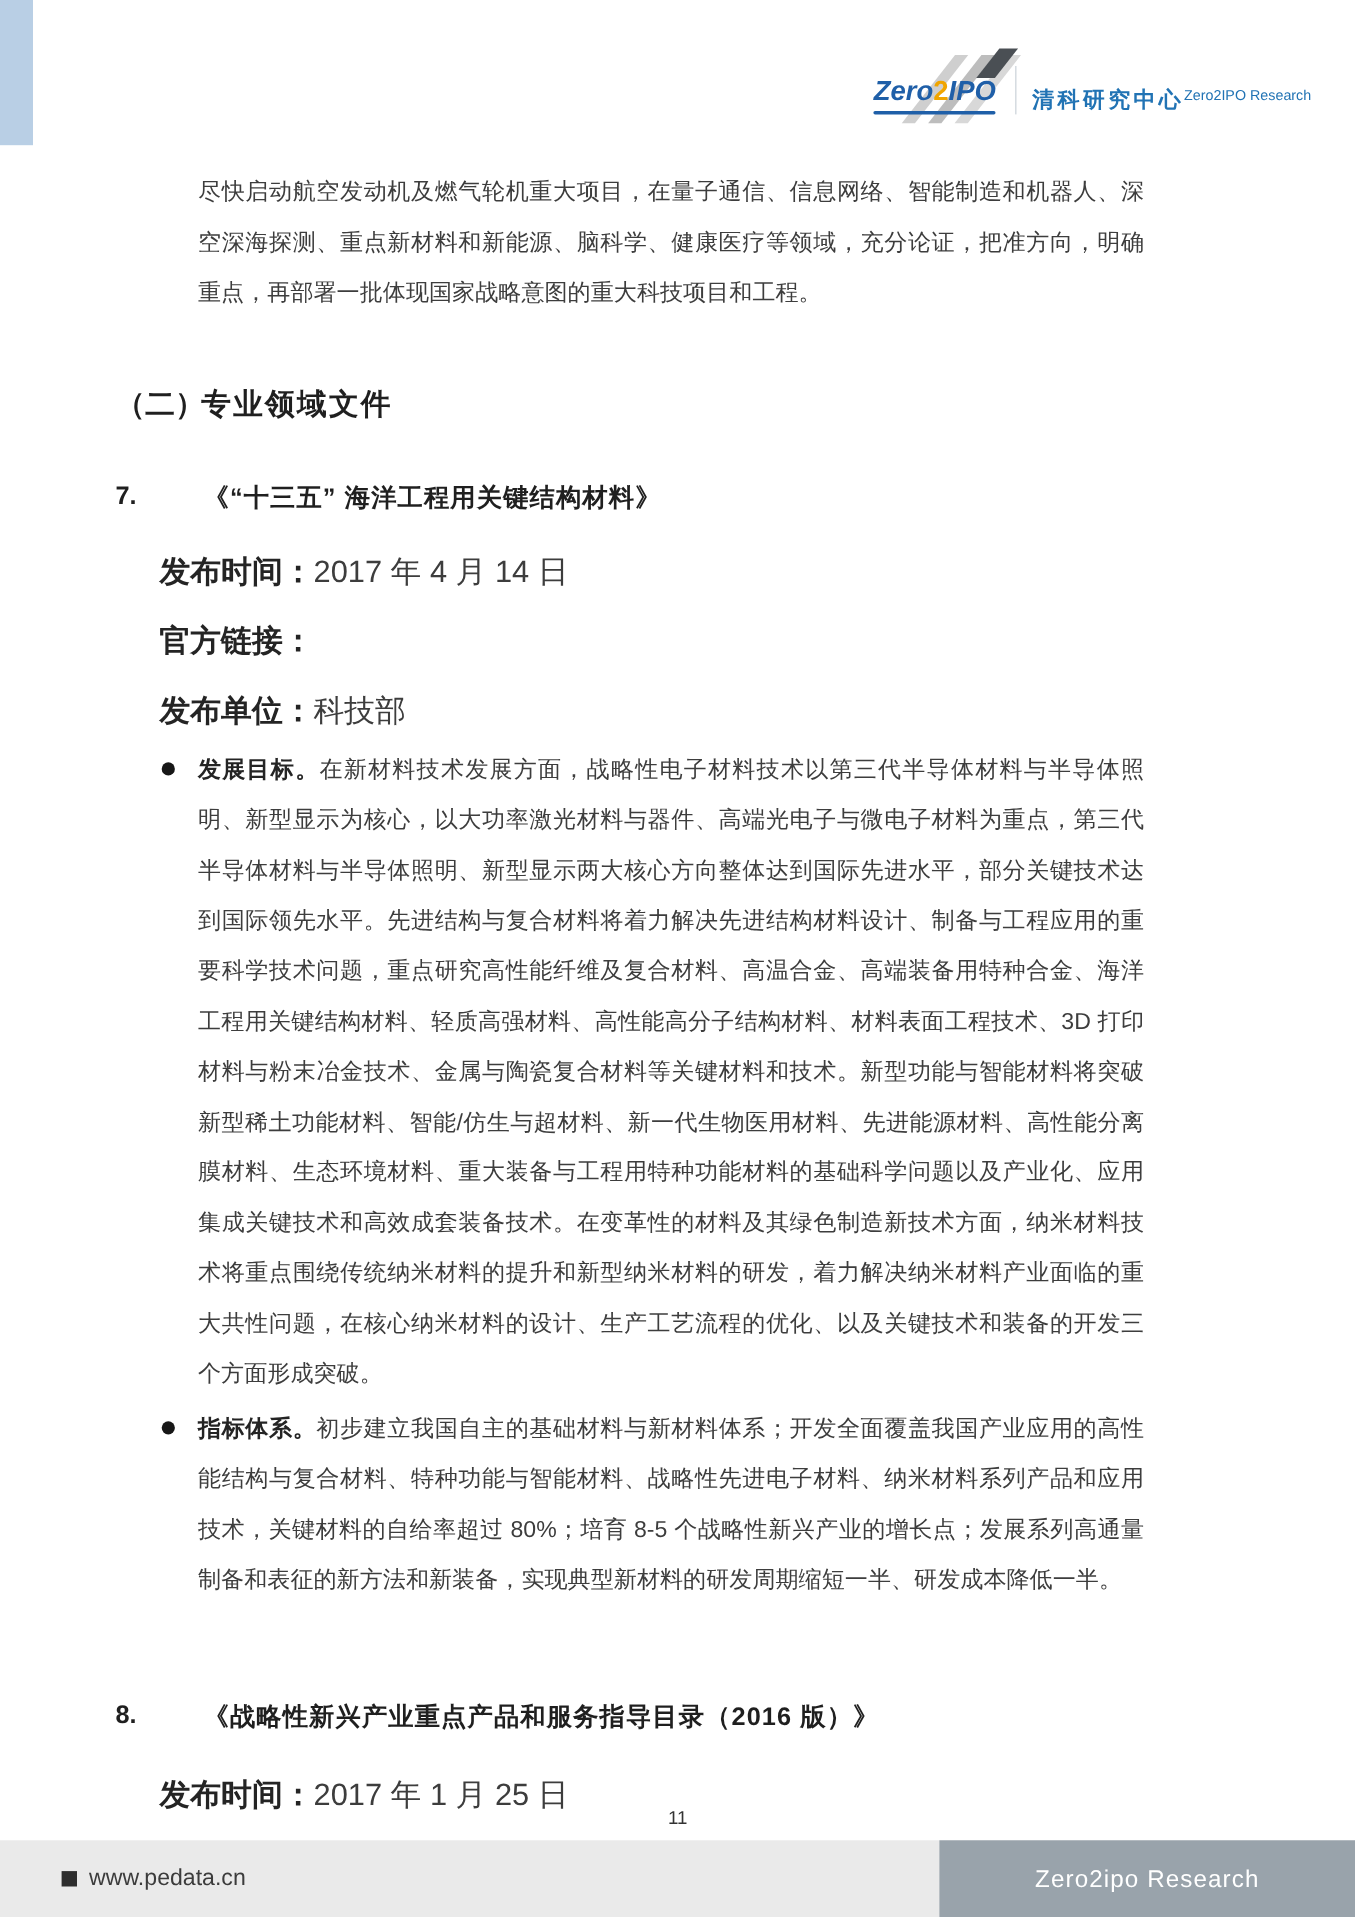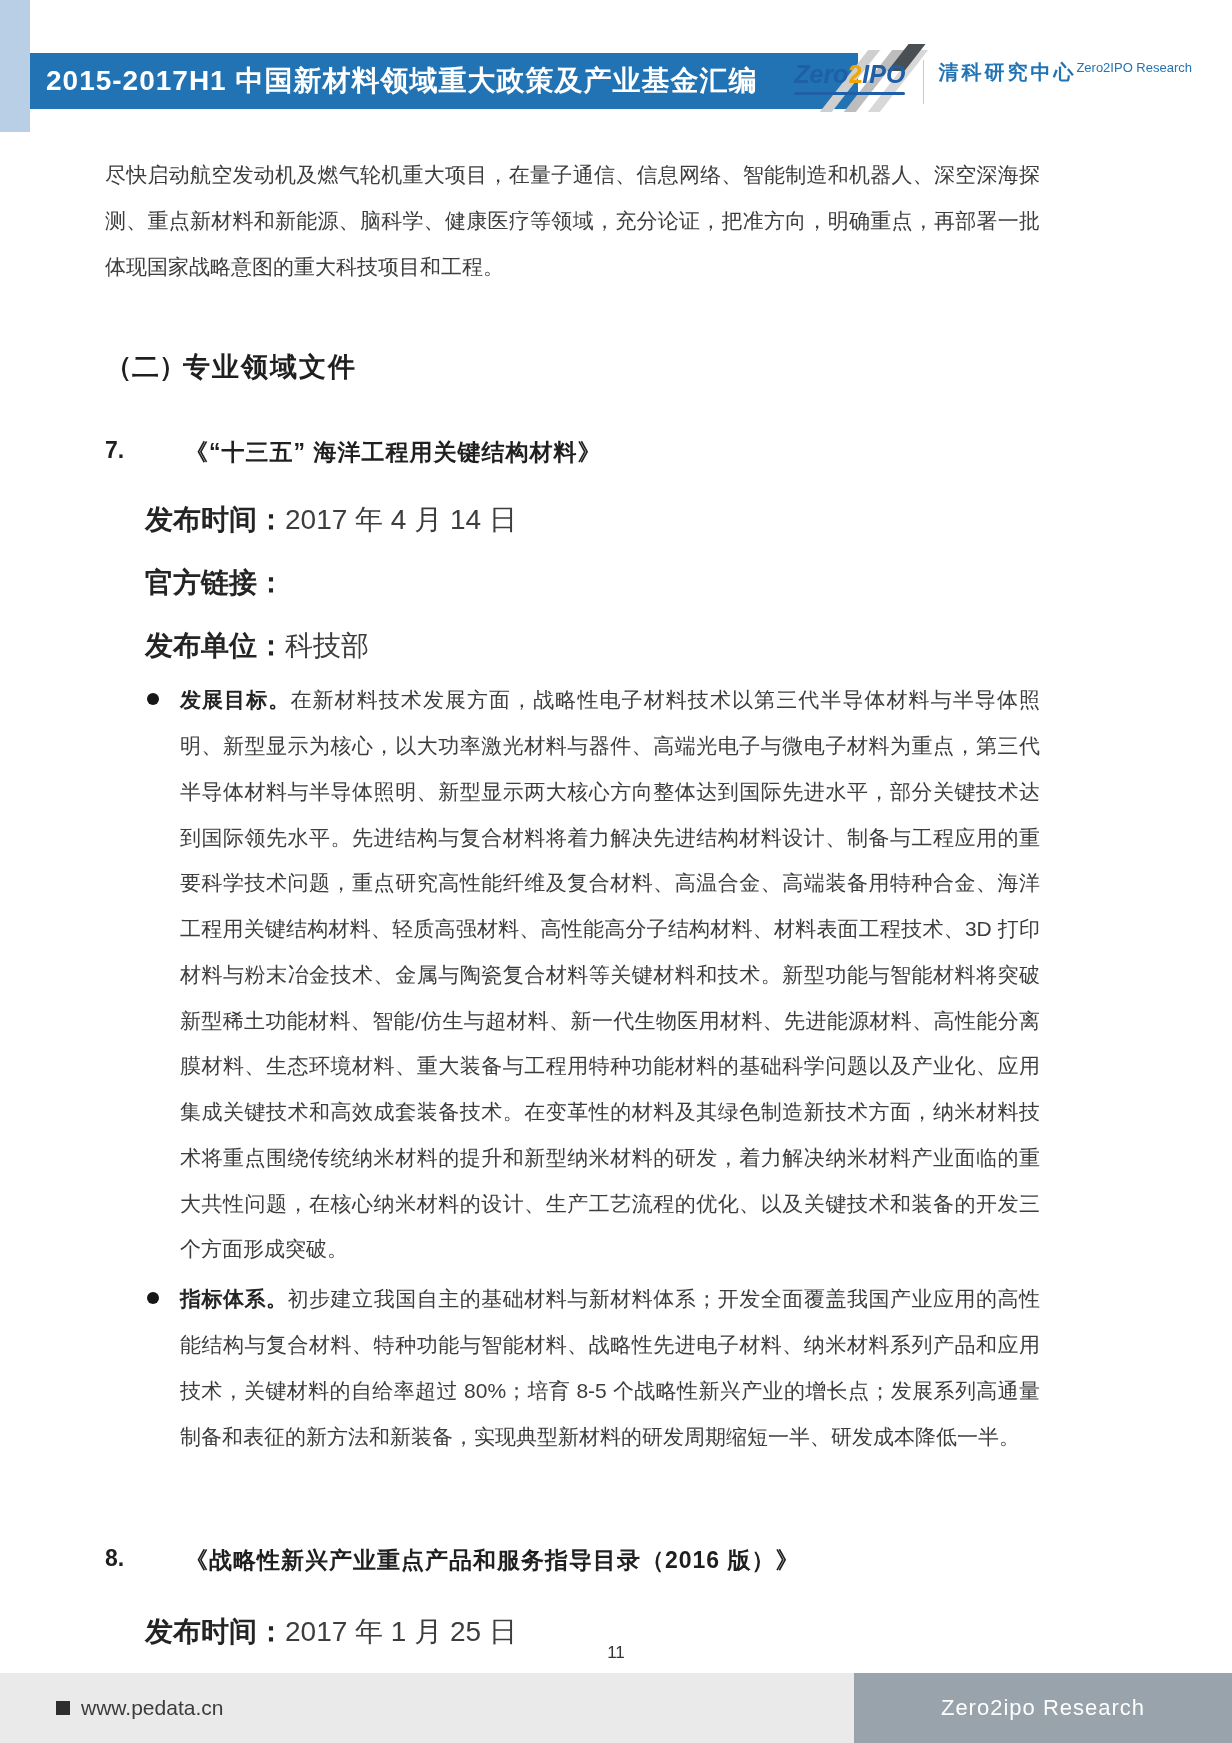--- a/index.html
+++ b/index.html
@@ -18,33 +18,33 @@
   }
   .header-title { color:#ffffff; font-size:28px; font-weight:bold; letter-spacing:1px; white-space:nowrap; }
 
   .stripes { position:absolute; left:836px; top:44px; width:90px; height:70px; }
   .stripe { position:absolute; top:6px; height:62px; width:12px; transform:skewX(-38deg); }
   .stripe.s1 { left:8px;  background:#cfcfcf; }
   .stripe.s2 { left:32px; background:#bdbdbd; }
   .stripe.s3 { left:56px; background:#d8d8d8; }
   .stripe-dark { position:absolute; left:62px; top:0; width:17px; height:27px; background:#4a4f54; transform:skewX(-38deg); }
 
-  .logo-area { position:absolute; top:60px; right:40px; display:flex; align-items:flex-start; gap:14px; }
+  .logo-area { position:absolute; top:60px; right:40px; display:flex; align-items:flex-end; gap:14px; }
   .brand { font-size:25px; font-weight:bold; font-style:italic; color:#1f5fa8; position:relative; padding:0 4px 6px 2px; white-space:nowrap; }
   .brand .two { color:#f0a500; font-style:normal; }
   .brand::after { content:""; position:absolute; left:2px; right:4px; bottom:0; height:3px; background:#1f5fa8; border-radius:2px; }
   .logo-divider { width:1px; height:44px; background:#c5cdd4; }
   .org { display:flex; line-height:1.25; }
   .org-cn { color:#2173b4; font-size:20px; font-weight:bold; letter-spacing:3px; white-space:nowrap; }
   .org-en { color:#2173b4; font-size:13px; white-space:nowrap; }
 
   
   .content { position:absolute; left:0; top:0; width:100%; padding:152px 192px 0 105px; }
 
-  .intro { font-size:21px; line-height:2.18; text-align:justify; color:#3d3d3d; }
+  .intro { margin-left:75px; font-size:21px; line-height:2.18; text-align:justify; color:#3d3d3d; }
 
   .section-heading { margin-top:60px; display:flex; font-size:27px; font-weight:bold; color:#1f1f1f; }
   .section-number { width:78px; }
   .section-title { margin-left:0; letter-spacing:2px; }
 
   .item-heading { margin-top:52px; display:flex; font-size:23px; font-weight:bold; color:#1f1f1f; }
   .item-number { width:80px; }
   .item-title { flex:1; letter-spacing:1px; }
 
   .details { margin-left:40px; margin-top:20px; }
@@ -65,23 +65,20 @@
   .footer-left { position:absolute; left:56px; top:0; height:100%; display:flex; align-items:center; gap:11px; font-size:21px; color:#3c3c3c; }
   .pedata-square { width:14px; height:14px; background:#2e2e2e; }
   .footer-right { position:absolute; right:0; top:0; height:100%; width:378px; background:#99a3ab; color:#ffffff; display:flex; align-items:center; justify-content:center; font-size:22px; letter-spacing:1px; }
 </style>
 </head>
 <body>
 
 <div class="page">
 
   <div class="accent-strip"></div>
-  <div class="header-bar">
-    <span class="header-title">2015-2017H1 中国新材料领域重大政策及产业基金汇编</span>
-  </div>
   <div class="stripes">
     <div class="stripe s1"></div>
     <div class="stripe s2"></div>
     <div class="stripe s3"></div>
     <div class="stripe-dark"></div>
   </div>
   <div class="logo-area">
     <span class="brand"><span>Zero</span><span class="two">2</span><span>IPO</span></span>
     <span class="logo-divider"></span>
     <span class="org">

